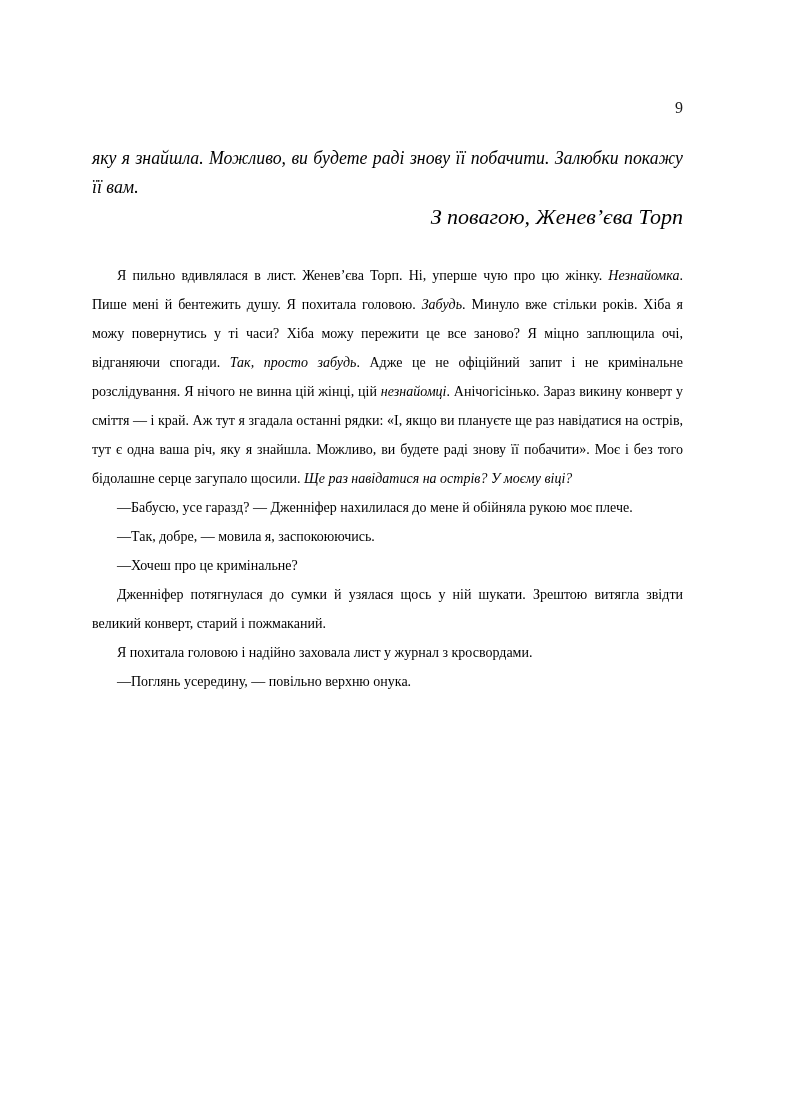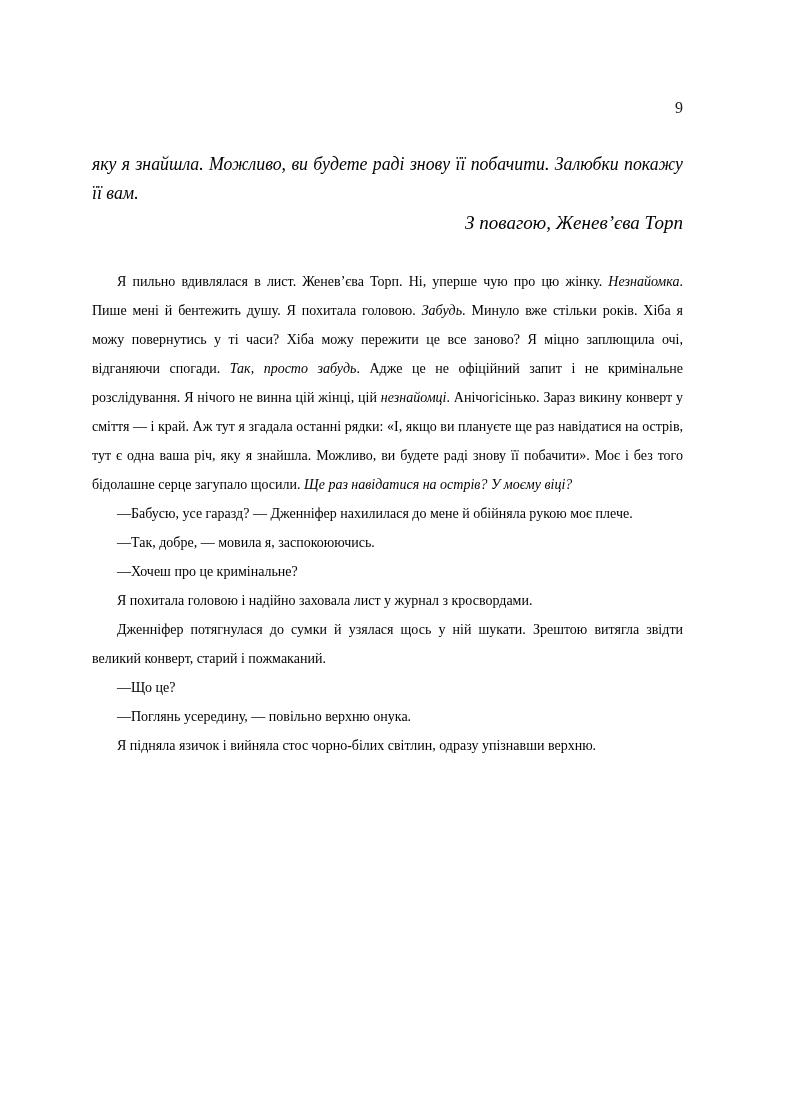--- a/index.html
+++ b/index.html
@@ -37,21 +37,21 @@
     font-size: 16px;
     line-height: 20px;
     font-family: "Liberation Serif", "DejaVu Serif", serif;
     color: #1a1a1a;
   }
 
   
   .textblock {
     position: absolute;
     left: 92px;
-    top: 150px;
+    top: 144px;
     width: 591px;
   }
 
   p {
     margin: 0;
     font-size: 14px;
     line-height: 29px;
     text-align: justify;
     text-justify: inter-word;
     hyphens: manual;
@@ -63,21 +63,21 @@
     font-style: italic;
     text-indent: 0;
     font-size: 17.8px;
   }
 
   
   p.signoff {
     font-style: italic;
     text-align: right;
     text-indent: 0;
-    font-size: 19px;
+    font-size: 22px;
   }
 
   
   .blank-line {
     height: 30px;
   }
 
   
   p.body {
     text-indent: 25px;
@@ -105,22 +105,20 @@
 
     <p class="signoff">З повагою, Женев’єва Торп</p>
 
     <div class="blank-line"></div>
 
     <div id="body-paragraphs">
         <p class="body"><span>Я пильно вдивлялася в лист. Женев’єва Торп. Ні, уперше чую про цю жінку. </span><em>Незнайомка</em><span>. Пише мені й бентежить душу. Я похитала головою. </span><em>Забудь</em><span>. Минуло вже стільки років. Хіба я можу повернутись у ті часи? Хіба можу пережити це все заново? Я міцно заплющила очі, відганяючи спогади. </span><em>Так, просто забудь</em><span>. Адже це не офіційний запит і не кримінальне розслідування. Я нічого не винна цій жінці, цій </span><em>незнайомці</em><span>. Анічогісінько. Зараз викину конверт у сміття — і край. Аж тут я згадала останні рядки: «І, якщо ви плануєте ще раз навідатися на острів, тут є одна ваша річ, яку я знайшла. Можливо, ви будете раді знову її побачити». Моє і без того бідолашне серце загупало щосили. </span><em>Ще раз навідатися на острів? У моєму віці?</em></p>
         <p class="dialogue"><span>—Бабусю, усе гаразд? — Дженніфер нахилилася до мене й обійняла рукою моє плече.</span></p>
         <p class="dialogue"><span>—Так, добре, — мовила я, заспокоюючись.</span></p>
         <p class="dialogue"><span>—Хочеш про це кримінальне?</span></p>
+        <p class="body"><span>Дженніфер потягнулася до сумки й узялася щось у ній шукати. Зрештою витягла звідти великий конверт, старий і пожмаканий.</span></p>
         <p class="body"><span>Я похитала головою і надійно заховала лист у журнал з кросвордами.</span></p>
-        <p class="body"><span>Дженніфер потягнулася до сумки й узялася щось у ній шукати. Зрештою витягла звідти великий конверт, старий і пожмаканий.</span></p>
-        <p class="dialogue"><span>—Що це?</span></p>
         <p class="dialogue"><span>—Поглянь усередину, — повільно верхню онука.</span></p>
-        <p class="body"><span>Я підняла язичок і вийняла стос чорно-білих світлин, одразу упізнавши верхню.</span></p>
       </div>
 
   </div>
 
 </div>
 
 </body></html>

